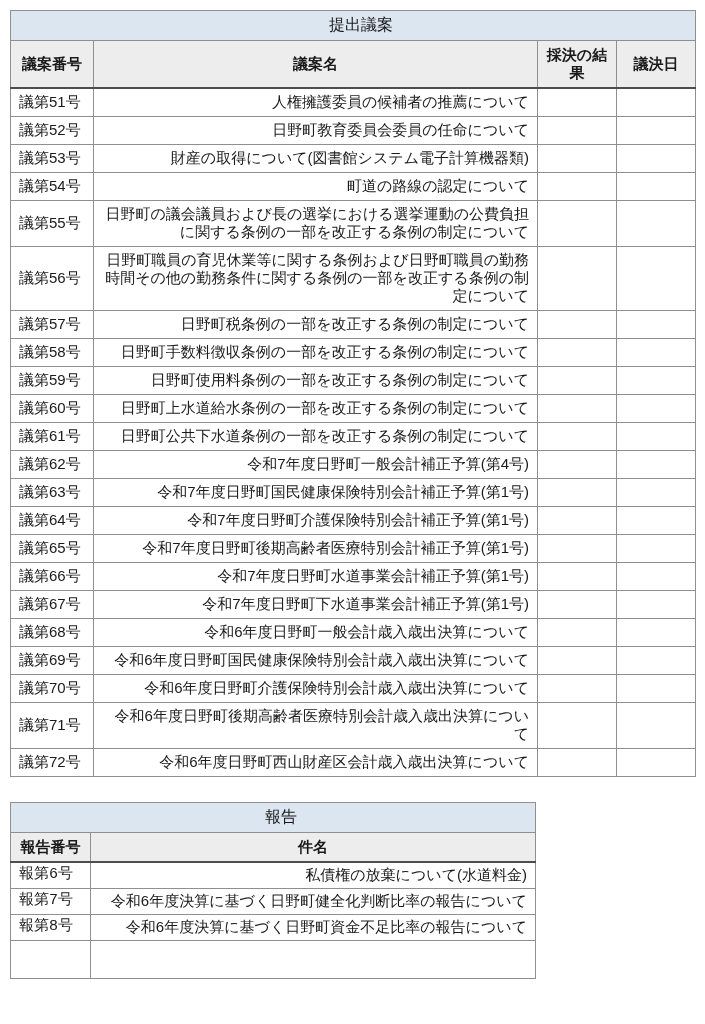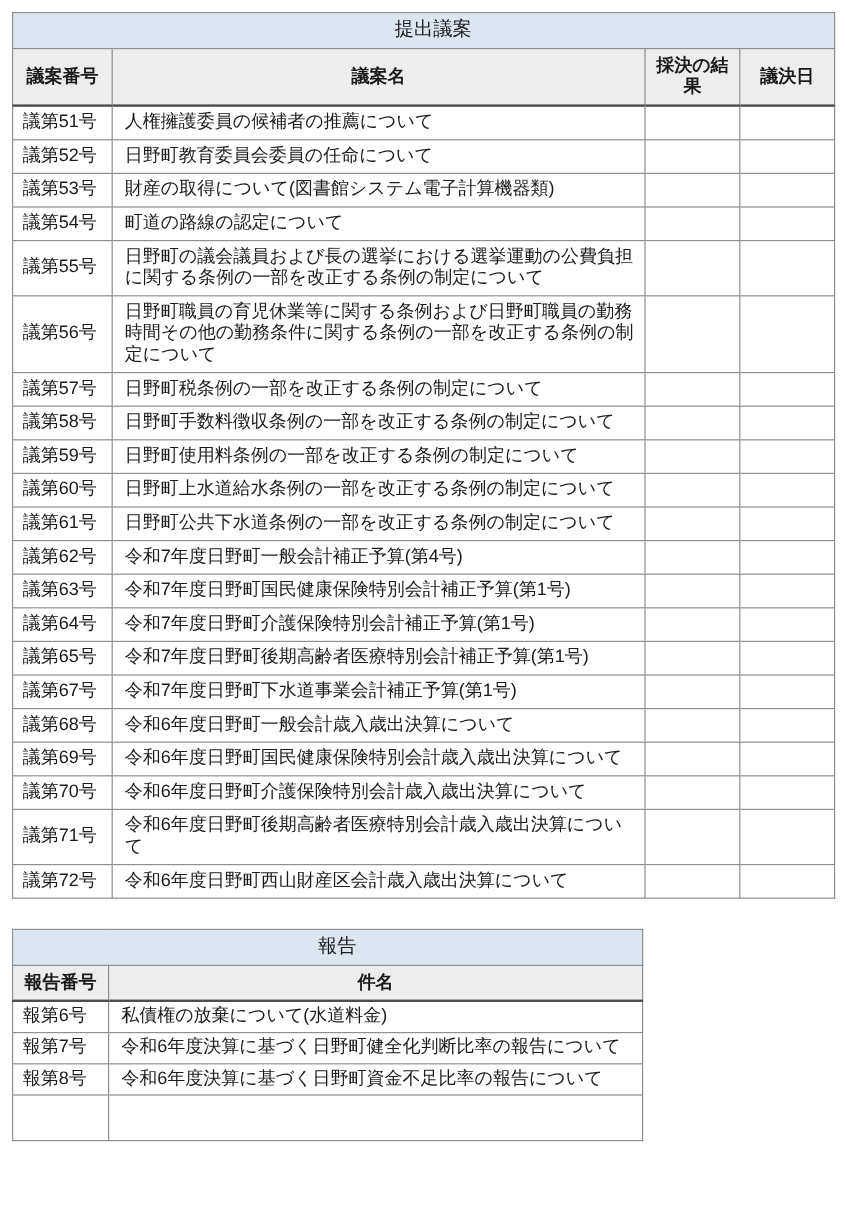--- a/index.html
+++ b/index.html
@@ -41,24 +41,24 @@
   
   th {
     background: #ededed;
     font-weight: 700;
     text-align: center;
     padding: 5px 4px;
     border-bottom: 2px solid #4d4d4d;
   }
   
   td.no  { padding: 4px 4px 5px 8px; text-align: left; }
-  td.nm  { padding: 4px 8px 5px 10px; text-align: left; }
+  td.nm  { padding: 4px 8px 5px 10px; text-align: right; }
   td.res, td.dt { padding: 4px 4px 5px 4px; }
 
-  #reports-table td.no { padding-top: 3px; padding-bottom: 4px; }
+  #reports-table td.no { padding-top: 3px; padding-bottom: 4px; font-family: Liberation Mono, monospace; }
   #reports-table td.nm { padding-top: 3px; padding-bottom: 4px; }
   #reports-table tr.partial td { height: 30px; }
 </style>
 </head>
 <body>
 
 <div class="page">
 
   <table id="bills-table">
     <colgroup>
@@ -161,20 +161,26 @@
           <td class="res"></td>
           <td class="dt"></td>
         </tr>
     <tr>
           <td class="no">議第65号</td>
           <td class="nm">令和7年度日野町後期高齢者医療特別会計補正予算(第1号)</td>
           <td class="res"></td>
           <td class="dt"></td>
         </tr>
     <tr>
+          <td class="no">議第66号</td>
+          <td class="nm">令和7年度日野町水道事業会計補正予算(第1号)</td>
+          <td class="res"></td>
+          <td class="dt"></td>
+        </tr>
+    <tr>
           <td class="no">議第67号</td>
           <td class="nm">令和7年度日野町下水道事業会計補正予算(第1号)</td>
           <td class="res"></td>
           <td class="dt"></td>
         </tr>
     <tr>
           <td class="no">議第68号</td>
           <td class="nm">令和6年度日野町一般会計歳入歳出決算について</td>
           <td class="res"></td>
           <td class="dt"></td>

